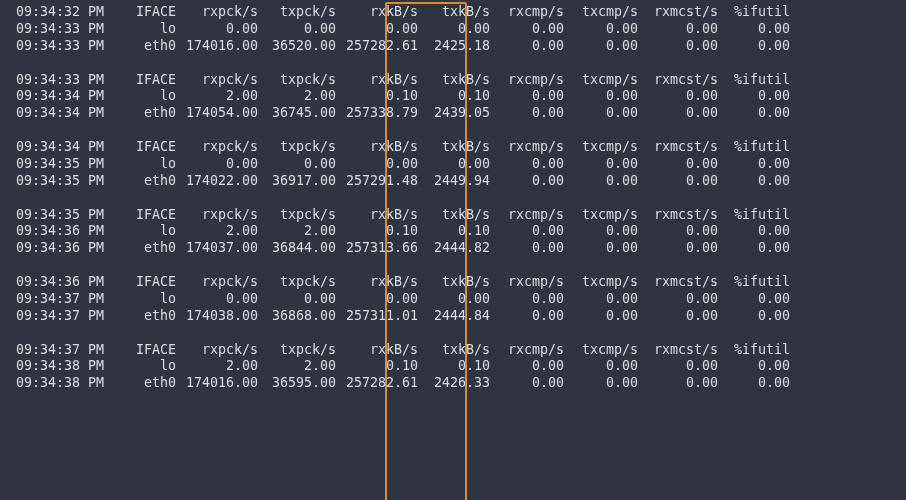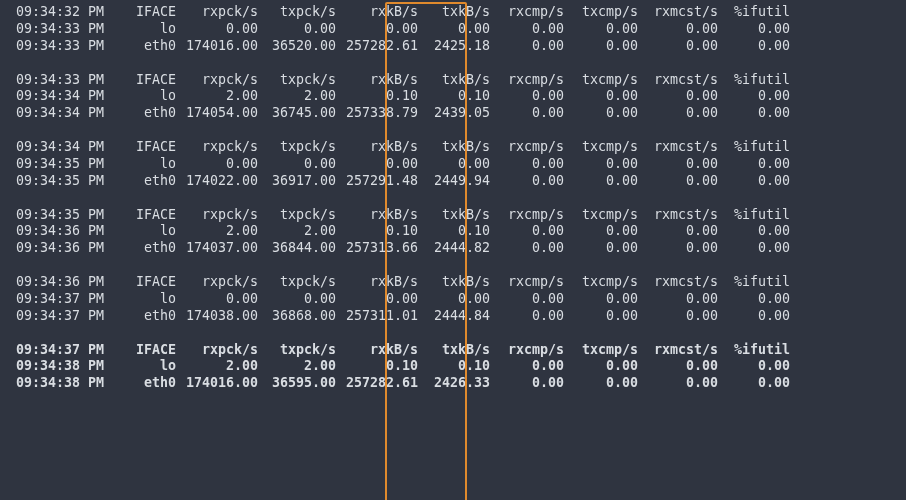--- a/index.html
+++ b/index.html
@@ -25,21 +25,21 @@
   .c-iface { width: 72px; }
   .c-rxpck { width: 82px; }
   .c-txpck { width: 78px; }
   .c-rxkb  { width: 82px; }
   .c-txkb  { width: 72px; }
   .c-rxcmp { width: 74px; }
   .c-txcmp { width: 74px; }
   .c-rxmcst{ width: 80px; }
   .c-ifutil{ width: 72px; }
   .block { margin-bottom: 16.9px; }
-  .block:last-child { margin-bottom: 8px; font-weight: bold; }
+  .block:last-child { margin-bottom: 8px; }
   .highlight-box {
     position: absolute;
     border: 2px solid #e08a2d;
     pointer-events: none;
     left: 385px;
     top: 2px;
     width: 78px;
     height: 496px;
     border-radius: 2px;
   }

